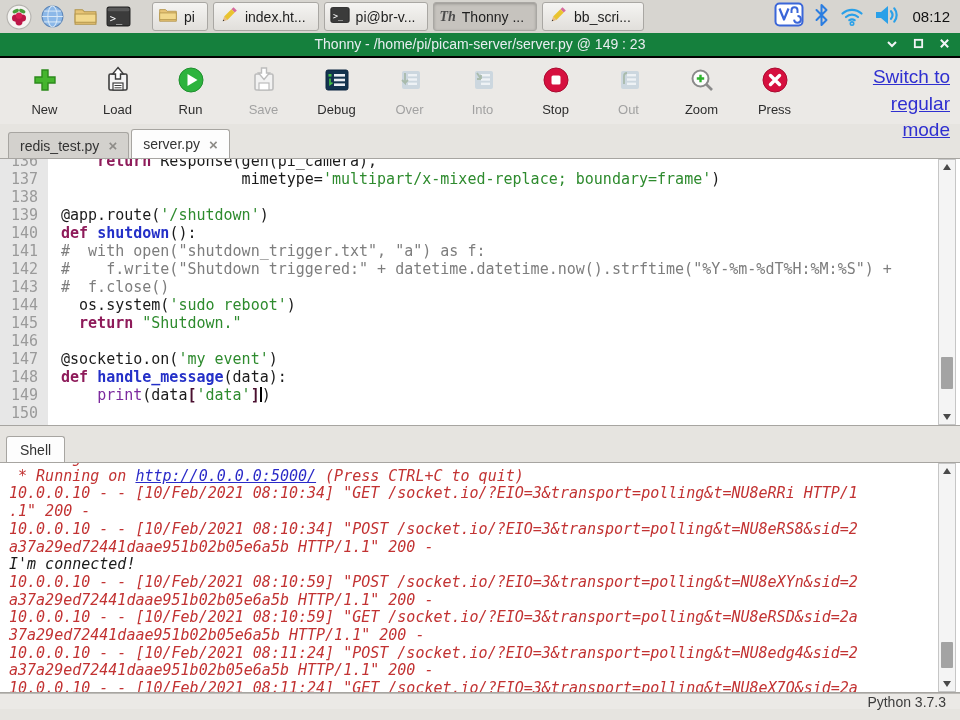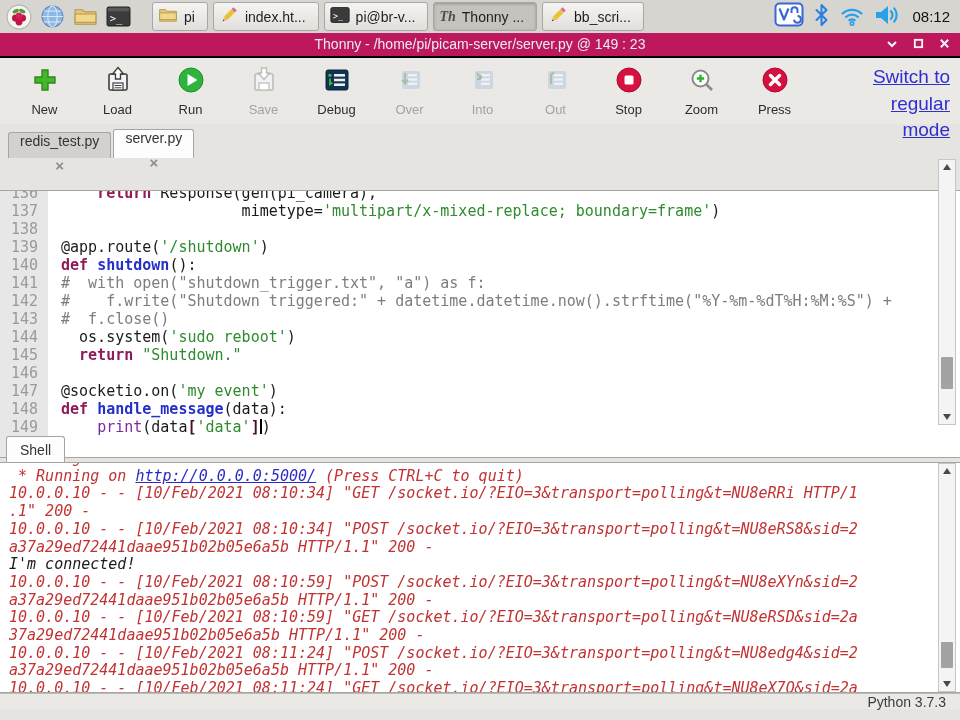--- a/index.html
+++ b/index.html
@@ -10,41 +10,41 @@
   .taskbar{position:absolute;top:0;left:0;right:0;height:33px;background:#d7d5d0;display:flex;align-items:center;padding:0 6px;box-sizing:border-box;gap:7px;}
   .launcher{width:26px;height:26px;display:flex;align-items:center;justify-content:center;flex:none;}
   .apps{display:flex;gap:5px;margin-left:14px;}
   .app-btn{display:flex;align-items:center;gap:6px;height:27px;padding:0 12px 0 5px;background:linear-gradient(#f5f4f2,#e1dfdb);border:1px solid #a9a7a3;border-radius:3px;font-size:14px;color:#1e1e1e;white-space:nowrap;}
   .app-btn.active{background:#c6c3be;box-shadow:inset 0 1px 3px rgba(0,0,0,.25);}
   .tray{margin-left:auto;display:flex;align-items:center;gap:9px;}
   .clock{font-size:15px;color:#111;margin:0 4px 0 3px;}
   .thonny-glyph{font-family:"Liberation Serif",serif;font-weight:bold;font-style:italic;font-size:14px;color:#4c4c4c;}
 
   
-  .titlebar{position:absolute;top:33px;left:0;right:0;height:23px;background:#be185d;border-bottom:2px solid #000000;padding-left:25px;}
+  .titlebar{position:absolute;top:33px;left:0;right:0;height:23px;background:#15803d;border-bottom:2px solid #000000;padding-left:25px;}
   .title-text{position:absolute;left:0;right:0;top:3px;text-align:center;color:#e9edf1;font-size:14px;}
   .win-controls{position:absolute;right:10px;top:5px;display:flex;gap:15px;}
   .win-controls svg{display:block;}
 
   
   .toolbar{position:absolute;top:58px;left:0;right:0;height:66px;background:#ebe9e6;display:flex;padding-left:8px;}
   .tb-btn{width:73px;flex:none;display:flex;flex-direction:column;align-items:center;justify-content:center;gap:4px;}
   .tb-btn .lbl{font-size:13px;color:#2d2d2d;}
   .tb-btn.disabled .lbl{color:#a2a2a2;}
   .switch-link{position:absolute;right:10px;top:6px;width:86px;text-align:right;font-size:19px;color:#2f2fd0;text-decoration:underline;line-height:1.4;cursor:pointer;}
 
   
   .tabbar{position:absolute;top:124px;left:0;right:0;height:34px;display:flex;align-items:flex-end;padding-left:8px;gap:2px;}
-  .tab{height:25px;display:flex;align-items:center;gap:9px;padding:0 11px;border:1px solid #a7a5a1;border-bottom:none;border-radius:3px 3px 0 0;background:#d3d1cd;font-size:14px;color:#333;flex-direction:column;}
+  .tab{height:25px;display:flex;align-items:center;gap:9px;padding:0 11px;border:1px solid #a7a5a1;border-bottom:none;border-radius:3px 3px 0 0;background:#d3d1cd;font-size:14px;color:#333;}
   .tab.active{background:#fdfdfd;height:28px;z-index:3;}
   .tab-close{color:#8e8c88;font-weight:bold;font-size:15px;line-height:1;}
 
   
   .editor{position:absolute;top:158px;left:0;right:0;height:268px;border-top:1px solid #a7a5a1;border-bottom:1px solid #a7a5a1;overflow:hidden;box-sizing:border-box;
-          background:linear-gradient(to right,#e7e7e7 0,#e7e7e7 48px,#ffffff 48px);margin-top:32px;}
+          background:linear-gradient(to right,#e7e7e7 0,#e7e7e7 48px,#ffffff 48px);}
   .editor-inner{margin-top:-7px;font-family:"DejaVu Sans Mono",monospace;font-size:15px;line-height:18px;white-space:pre;}
   .ed-line{display:flex;}
   .lineno{width:38px;flex:none;text-align:right;color:#9a9a9a;padding-right:10px;}
   .code{padding-left:13px;}
   .t-p{color:#1a1a1a}
   .t-kw{color:#8e1b5a;font-weight:bold}
   .t-bi{color:#7c2a9e}
   .t-fn{color:#2430c8;font-weight:bold}
   .t-str{color:#2e8b2e}
   .t-com{color:#7d7d7d}
@@ -263,39 +263,39 @@
     <div class="tb-btn disabled">
       <span><svg width="28" height="28" viewBox="0 0 28 28">
             <rect x="6" y="5" width="18" height="18" rx="2" fill="#ccd7df"></rect>
             <rect x="12" y="8" width="9" height="2.4" fill="#eef2f5"></rect>
             <rect x="12" y="12.3" width="9" height="2.4" fill="#eef2f5"></rect>
             <rect x="12" y="16.6" width="9" height="2.4" fill="#eef2f5"></rect>
             <path d="M8 7 l4 6 m0 0 l-4 0 m4 0 l0 -4" fill="none" stroke="#a9bbac" stroke-width="1.8"></path>
           </svg></span>
       <span class="lbl">Into</span>
     </div>
+    <div class="tb-btn">
+      <span><svg width="28" height="28" viewBox="0 0 28 28">
+            <circle cx="14" cy="14" r="12" fill="#d6103f" stroke="#a90b30"></circle>
+            <rect x="9.5" y="9.5" width="9" height="9" rx="1.5" fill="#fff"></rect>
+          </svg></span>
+      <span class="lbl">Stop</span>
+    </div>
     <div class="tb-btn disabled">
       <span><svg width="28" height="28" viewBox="0 0 28 28">
             <rect x="6" y="5" width="18" height="18" rx="2" fill="#ccd7df"></rect>
             <rect x="12" y="8" width="9" height="2.4" fill="#eef2f5"></rect>
             <rect x="12" y="12.3" width="9" height="2.4" fill="#eef2f5"></rect>
             <rect x="12" y="16.6" width="9" height="2.4" fill="#eef2f5"></rect>
             <path d="M9 18 v-8 q0 -3 3 -3" fill="none" stroke="#a9bbac" stroke-width="1.8"></path>
           </svg></span>
       <span class="lbl">Out</span>
     </div>
     <div class="tb-btn">
       <span><svg width="28" height="28" viewBox="0 0 28 28">
-            <circle cx="14" cy="14" r="12" fill="#d6103f" stroke="#a90b30"></circle>
-            <rect x="9.5" y="9.5" width="9" height="9" rx="1.5" fill="#fff"></rect>
-          </svg></span>
-      <span class="lbl">Stop</span>
-    </div>
-    <div class="tb-btn">
-      <span><svg width="28" height="28" viewBox="0 0 28 28">
             <line x1="17" y1="17" x2="24" y2="24" stroke="#8a8a8a" stroke-width="2.6"></line>
             <circle cx="12.5" cy="12.5" r="8" fill="#fdfdfd" stroke="#8a8a8a" stroke-width="2"></circle>
             <path d="M12.5 8.8 v7.4 M8.8 12.5 h7.4" stroke="#2db32d" stroke-width="2.4"></path>
           </svg></span>
       <span class="lbl">Zoom</span>
     </div>
     <div class="tb-btn">
       <span><svg width="28" height="28" viewBox="0 0 28 28">
             <circle cx="14" cy="14" r="12" fill="#d6103f" stroke="#a90b30"></circle>
             <path d="M9.5 9.5 L18.5 18.5 M18.5 9.5 L9.5 18.5" stroke="#fff" stroke-width="3.4" stroke-linecap="round"></path>

